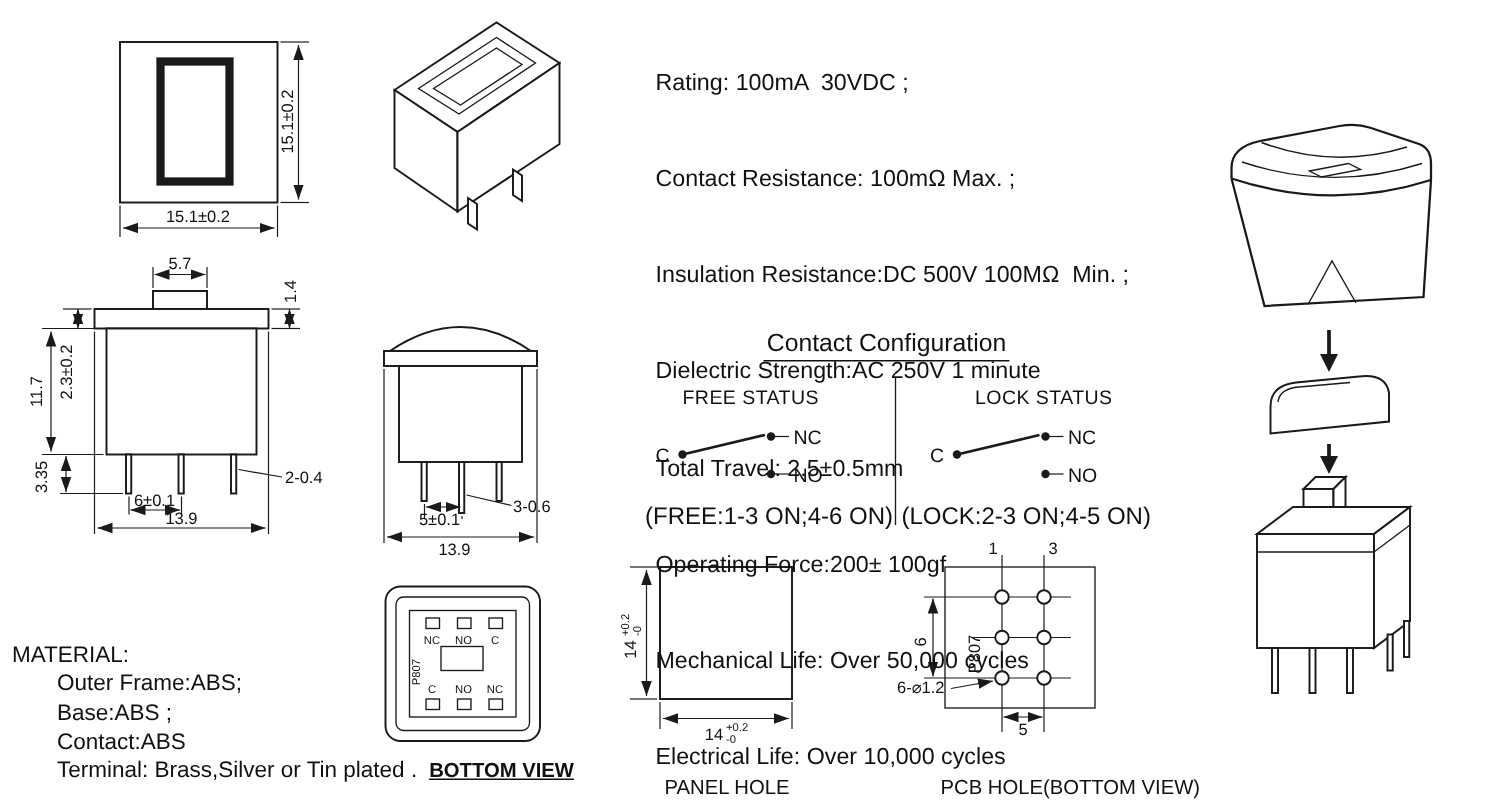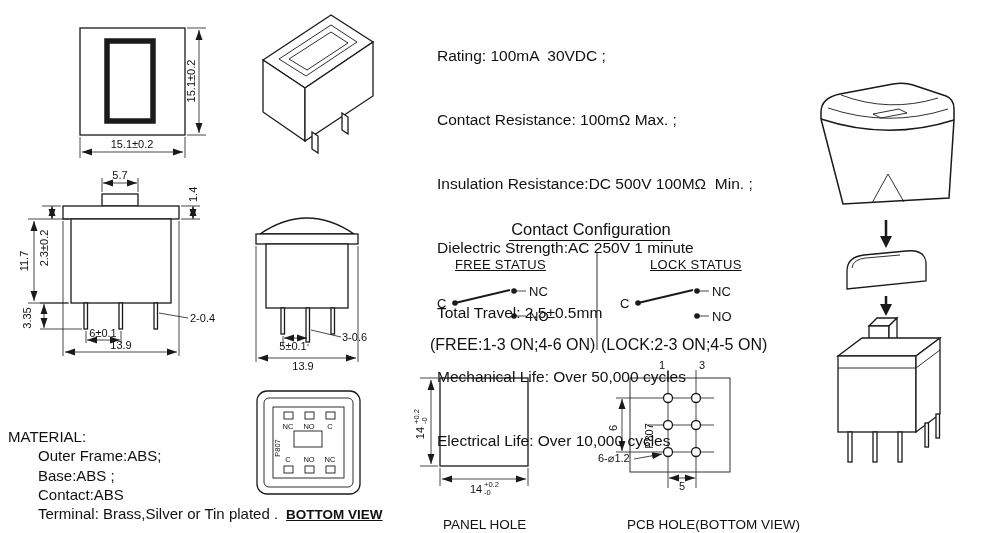--- a/index.html
+++ b/index.html
@@ -15,21 +15,21 @@
   svg .dim  { fill:none; stroke:#1a1a1a; stroke-width:0.8; }
   svg .lever{ fill:none; stroke:#1a1a1a; stroke-width:1.8; }
   svg .arrowfill { fill:#1a1a1a; stroke:none; }
   svg text  { fill:#111; font-family:"Liberation Sans", sans-serif; }
   svg .dimtxt  { font-size:11px; }
   svg .tinytxt { font-size:7.5px; }
   svg .ctxt    { font-size:13px; }
   .specs { left:437px; top:2px; font-size:15.5px; line-height:21.4px; white-space:pre; }
   .cc-title { left:471px; top:220px; width:240px; text-align:center; font-size:16.5px; }
   .cc-title span { border-bottom:1.5px solid #111; padding:0 2px 2px 2px;text-align:center; }
-  .status-label { font-size:13px; letter-spacing:0.3px;text-decoration:underline; }
+  .status-label { font-size:13px; letter-spacing:0.3px; }
   .note { font-size:16px; }
   .material { left:8px; top:427px; font-size:15px; line-height:19.3px; }
   .material .ind { padding-left:30px; }
   .material b { font-size:13.5px; margin-left:8px;text-decoration:underline; }
   .caption { font-size:13.5px; border-bottom:1.5px solid #111; padding-bottom:1px;margin-top:17px; }
 </style>
 </head>
 <body>
 
 <div class="page">
@@ -256,20 +256,21 @@
       </g>
     </g>
   </svg>
 
   <div class="abs specs">
     <div>Rating: 100mA  30VDC ;</div>
     <div>Contact Resistance: 100mΩ Max. ;</div>
     <div>Insulation Resistance:DC 500V 100MΩ  Min. ;</div>
     <div>Dielectric Strength:AC 250V 1 minute</div>
     <div>Total Travel: 2.5±0.5mm</div>
+    <div>Operating Force:200± 100gf</div>
     <div>Mechanical Life: Over 50,000 cycles</div>
     <div>Electrical Life: Over 10,000 cycles</div>
     
     
   </div>
 
   <div class="abs cc-title">
     <span>Contact Configuration</span>
   </div>
   <div class="abs status-label" style="left:455px; top:257px;">FREE STATUS</div>

